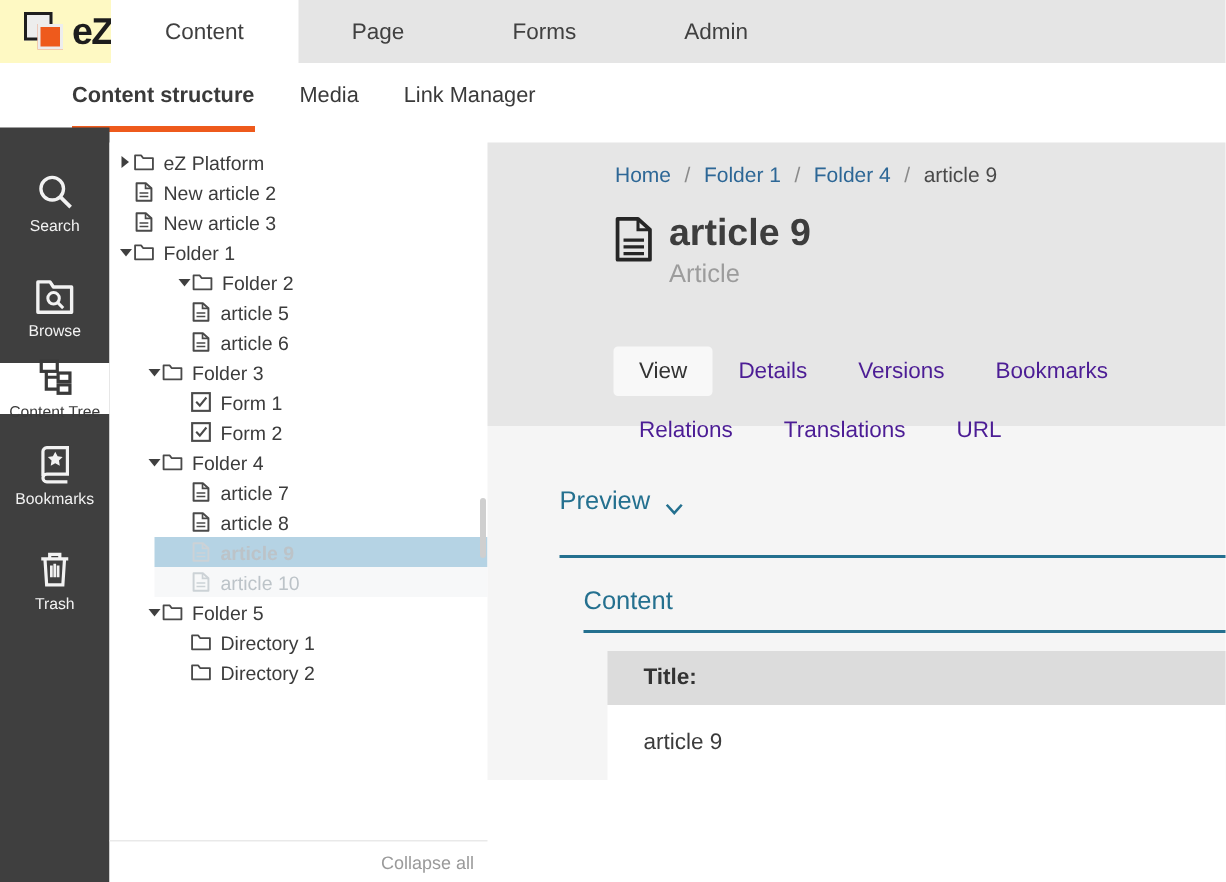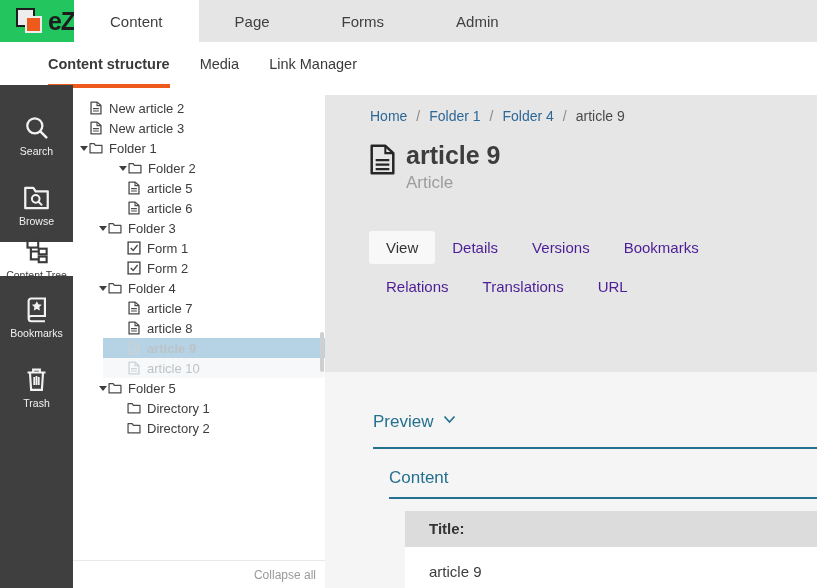--- a/index.html
+++ b/index.html
@@ -2,21 +2,21 @@
 <html><head>
 <meta charset="utf-8">
 <style>
   html,body{margin:0;padding:0;}
   body{width:817px;height:588px;position:relative;overflow:hidden;background:#fff;
        font-family:"Liberation Sans","DejaVu Sans",sans-serif;-webkit-font-smoothing:antialiased;}
   .app{position:absolute;inset:0;}
 
   
   .topbar{position:absolute;left:0;top:0;width:817px;height:42px;background:#e5e5e5;display:flex;}
-  .logo{width:97px;height:42px;background:#22c55e;display:flex;align-items:center;justify-content:center;cursor:pointer;}
+  .logo{width:97px;height:42px;background:#fef9c3;display:flex;align-items:center;justify-content:center;cursor:pointer;}
   .logo-mark{position:relative;width:30px;height:28px;display:inline-block;}
   .sq-white{position:absolute;left:0;top:1px;width:15px;height:15px;background:#ededed;border:2.5px solid #1e1e1e;}
   .sq-orange{position:absolute;left:9px;top:9px;width:13px;height:13px;background:#ee5a1c;border:2px solid #ededed;}
   .logo-text{font-size:25px;font-weight:600;color:#1d1d1d;letter-spacing:-1px;margin-left:2px;}
   .logo-reg{font-size:8px;color:#555;vertical-align:top;margin-top:3px;}
   .top-tabs{display:flex;height:42px;margin-left:-23px;}
   .top-tab{height:42px;display:flex;align-items:center;padding:0 36px;font-size:15px;color:#404040;cursor:pointer;}
   .top-tab.active{background:#ffffff;}
 
   
@@ -44,37 +44,37 @@
   .tree-row.selected .ti{color:#e9f2f7;}
   .tree-row.hidden-item{color:#bcc3c8;}
   .tree-row.hidden-item .ti{color:#ccd2d6;}
   .tree-row.hidden-item:not(.selected){background:#f7f8f9;margin-left:30px;}
   .tree-scrollbar{position:absolute;right:1px;top:237px;width:4px;height:40px;background:#cfcfcf;border-radius:2px;cursor:pointer;}
   .tree-footer{position:absolute;left:0;bottom:0;width:252px;height:28px;border-top:1px solid #e9e9e9;display:flex;justify-content:flex-end;align-items:center;box-sizing:border-box;padding-right:9px;}
   .collapse-all{font-size:12px;color:#9a9a9a;cursor:pointer;}
 
   
   .main{position:absolute;left:325px;top:95px;width:492px;height:493px;}
-  .main-header{background:#e6e6e6;height:277px;box-sizing:border-box;}
+  .main-header{background:#e6e6e6;height:189px;box-sizing:border-box;padding-left:40px;}
   .breadcrumb{padding:13px 0 0 45px;font-size:14px;color:#8a8a8a;display:flex;gap:9px;align-items:center;}
   .crumb-link{color:#2d6796;cursor:pointer;}
   .crumb-current{color:#4a4a4a;}
   .notice{margin:10px 0 0 19px;background:#d9eefa;color:#1d7093;display:flex;align-items:center;gap:8px;padding:6px 10px;font-size:15px;font-style:italic;}
   .notice svg{width:17px;height:17px;min-width:17px;}
   .title-row{margin:18px 0 0 45px;display:flex;gap:11px;}
   .title-row svg{width:25px;height:31px;color:#262626;margin-top:2px;}
   .title-row h1{margin:0;font-size:25px;font-weight:bold;color:#3d3d3d;line-height:1.1;}
   .subtitle{font-size:17px;color:#9c9c9c;margin-top:3px;}
   .tabs{margin:38px 0 12px 44px;display:flex;flex-wrap:wrap;row-gap:6px;max-width:440px;}
   .tab{padding:8px 17px;font-size:15px;color:#4c1d95;cursor:pointer;border-radius:3px;}
   .tab.active{background:#f8f8f8;color:#333;}
 
   .main-body{background:#f5f5f5;height:236px;box-sizing:border-box;padding-top:40px;}
-  .preview-row{margin-left:48px;display:flex;align-items:flex-start;gap:10px;color:#24708f;font-size:17px;
-               padding-bottom:15px;border-bottom:2px solid #24708f;cursor:pointer;}
+  .preview-row{margin-left:48px;display:flex;align-items:flex-end;gap:10px;color:#24708f;font-size:17px;
+               padding-bottom:26px;border-bottom:2px solid #24708f;cursor:pointer;}
   .preview-row svg{width:13px;height:9px;margin-top:3px;}
   .content-row{margin:19px 0 0 64px;color:#24708f;font-size:17px;padding-bottom:9px;border-bottom:2px solid #24708f;}
   .field-card{margin:12px 0 0 80px;}
   .field-label{background:#dcdcdc;height:36px;line-height:36px;padding-left:24px;font-size:15px;font-weight:bold;color:#333;}
   .field-value{background:#ffffff;height:52px;box-sizing:border-box;padding:16px 0 0 24px;font-size:15px;color:#3c3c3c;}
 </style>
 </head>
 <body>
 
 <div class="app">
@@ -148,20 +148,29 @@
             <path d="M4 5.8 h16 M9 5.8 V3.2 h6 v2.6 M6.2 5.8 l1 15.4 h9.6 l1-15.4" fill="none" stroke="currentColor" stroke-width="1.9"></path>
             <path d="M10 9.8 v7 M12 8.8 v8 M14 9.8 v7" stroke="currentColor" stroke-width="1.6"></path>
           </svg>
         </span>
         <span class="side-label">Trash</span>
       </div>
     </aside>
 
   <section class="tree-panel">
     <div class="tree" id="treeEl">
+        <div class="tree-row" style="padding-left: 6px;">
+          <span class="arrow right"></span>
+          <span style="display: inline-flex;">
+            <svg class="ti" viewBox="0 0 16 14">
+              <path d="M1.2 12.6 V2 h4.7 l1.4 2 h7.5 v8.6 z" fill="none" stroke="currentColor" stroke-width="1.4" stroke-linejoin="round"></path>
+            </svg>
+          </span>
+          <span class="tlabel">eZ Platform</span>
+        </div>
         <div class="tree-row" style="padding-left: 16px;">
           <span style="display: inline-flex;">
             <svg class="ti" viewBox="0 0 13 15">
               <path d="M1.2 1.2 h6.6 l4 3.6 v9 H1.2 z" fill="none" stroke="currentColor" stroke-width="1.4" stroke-linejoin="round"></path>
               <path d="M7.6 1.2 v3.7 h4.2" fill="none" stroke="currentColor" stroke-width="1.2"></path>
               <path d="M3.3 8.2 h6.3 M3.3 10.7 h6.3" stroke="currentColor" stroke-width="1.2"></path>
             </svg>
           </span>
           <span class="tlabel">New article 2</span>
         </div>

